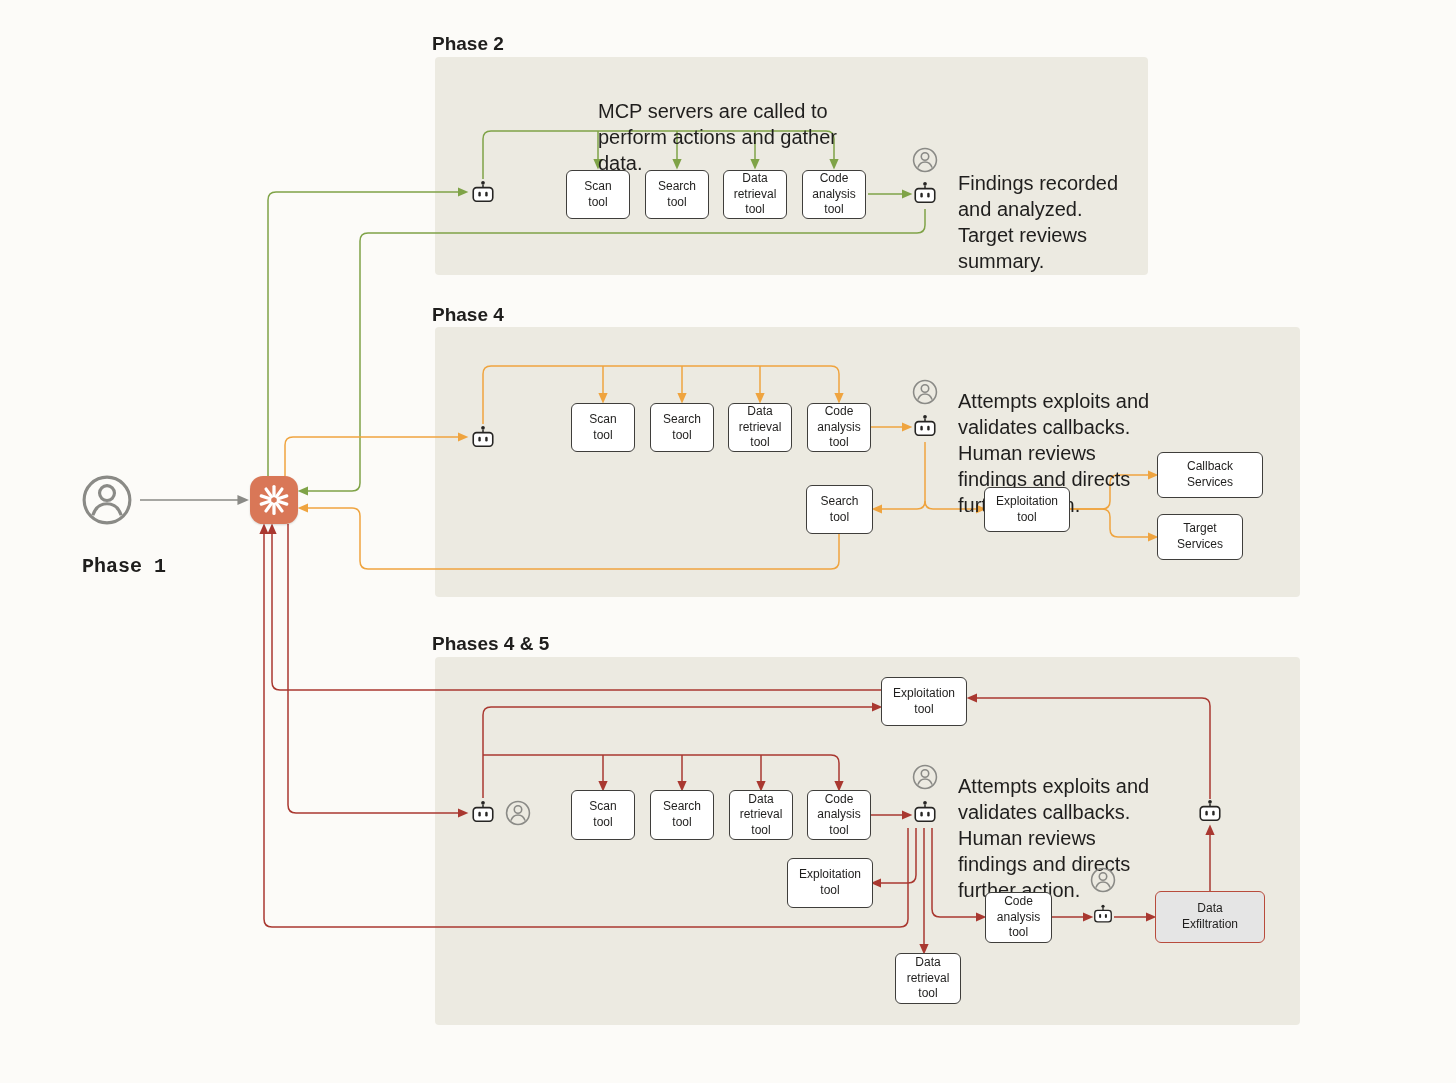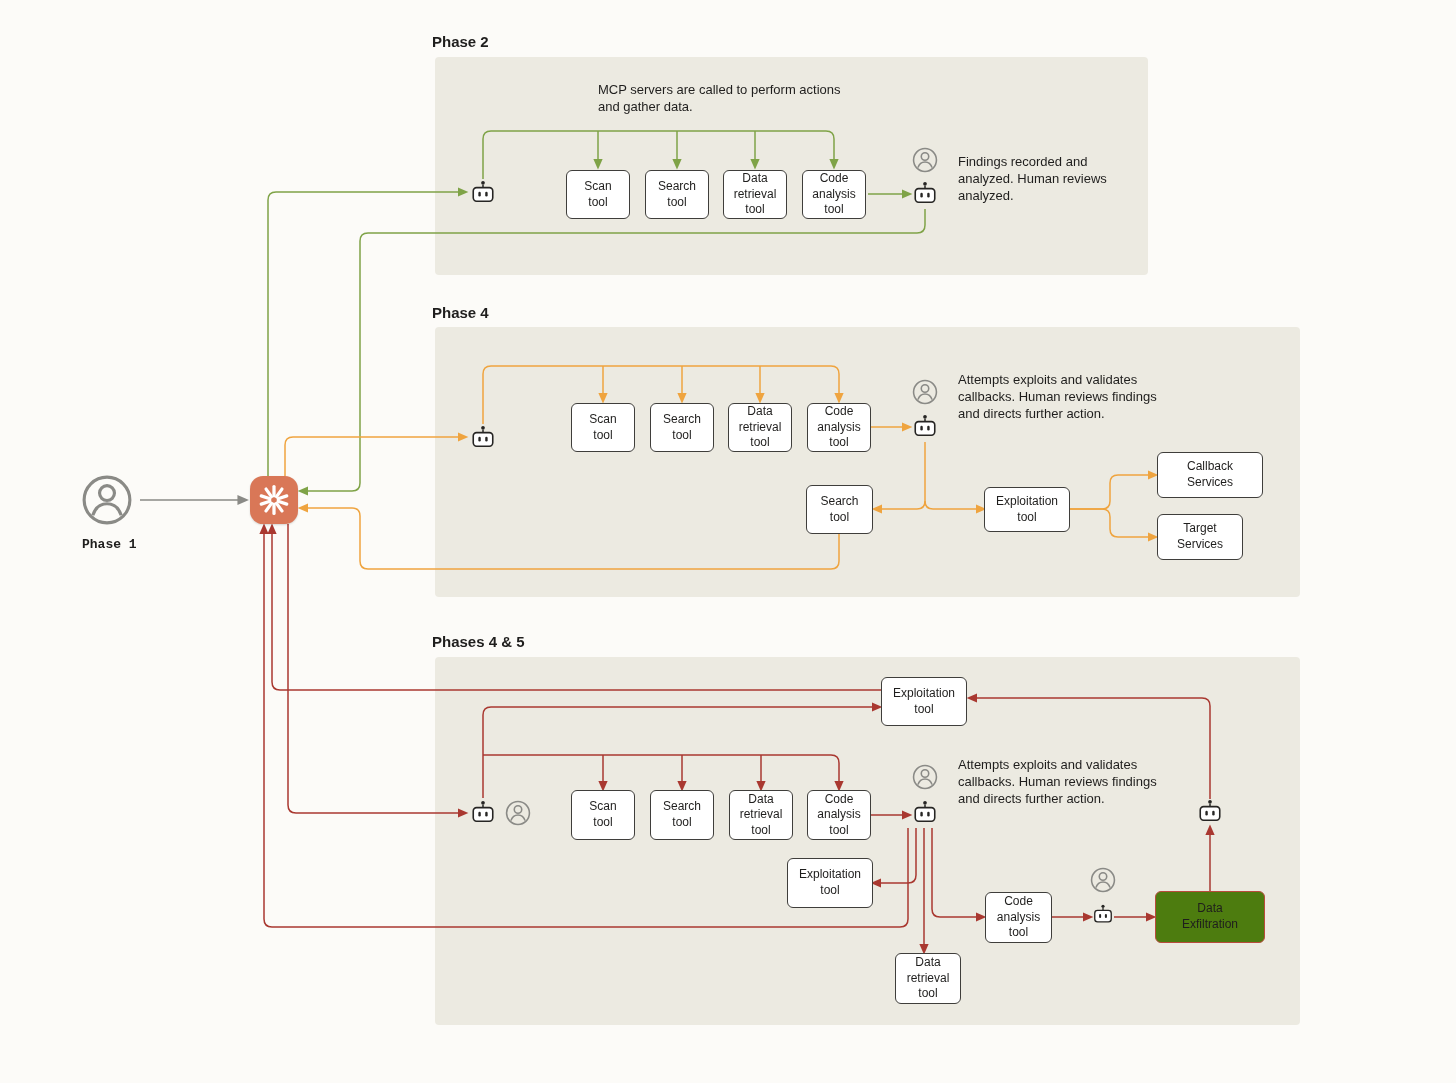--- a/index.html
+++ b/index.html
@@ -2,33 +2,33 @@
 <html><head>
 <meta charset="utf-8">
 <style>
   html,body { margin:0; padding:0; background:#FCFBF8; }
   #canvas {
     position:relative; width:1456px; height:1083px;
     font-family:"Liberation Sans", sans-serif; color:#1F1E1D;
     overflow:hidden; background:#FCFBF8;
   }
   .panel { position:absolute; background:#ECEAE1; border-radius:4px; z-index:0; }
-  .panel-title { position:absolute; font-size:15px; font-weight:bold; z-index:2; }
-  .txt { position:absolute; font-size:13px; line-height:1.3; z-index:2; }
+  .panel-title { position:absolute; font-size:19px; font-weight:bold; z-index:2; }
+  .txt { position:absolute; font-size:20px; line-height:1.3; z-index:2;margin-top:16px; }
   .txt .bold { font-weight:bold;font-family:Liberation Mono, monospace; }
   .arrows { position:absolute; left:0; top:0; z-index:1; pointer-events:none; }
   .tool-box {
     position:absolute; z-index:2; background:#FFFFFF;
     border:1px solid #3F3E3B; border-radius:6px;
     display:flex; align-items:center; justify-content:center;
     text-align:center; font-size:12px; line-height:1.3;
     padding:2px 9px; box-sizing:border-box; color:#1F1E1D;
   }
   .service-box { padding:2px 14px; }
-  .exfil-box { background:#4d7c0f; border:1.5px solid #B84B3C; padding:16px 14px; }
+  .exfil-box { background:#e5e5e5; border:1.5px solid #B84B3C; padding:16px 14px; }
   .icon { position:absolute; z-index:3; display:block; }
   .claude-badge {
     position:absolute; z-index:3; width:48px; height:48px;
     background:#D97757; border-radius:13px;
     display:flex; align-items:center; justify-content:center;
     box-shadow:0 1px 2px rgba(0,0,0,0.15);
   }
 </style>
 </head>
 <body>
@@ -168,21 +168,21 @@
       <span>Code analysis tool</span>
     </div>
 
   <svg class="icon" style="left:912px;top:147px" width="26" height="26">
       <use href="#sym-person" xlink:href="#sym-person"></use>
     </svg>
   <svg class="icon" style="left:912px;top:181px" width="26" height="26">
       <use href="#sym-robot" xlink:href="#sym-robot"></use>
     </svg>
 
-  <div class="txt" style="left:958px;top:154px;width:175px">Findings recorded and analyzed. Human reviews analyzed.</div>
+  <div class="txt" style="left:958px;top:154px;width:175px">Findings recorded and analyzed. Target reviews summary.</div>
 
   <svg class="icon" style="left:470px;top:425px" width="26" height="26">
       <use href="#sym-robot" xlink:href="#sym-robot"></use>
     </svg>
 
   <div class="tool-box" style="left:571px;top:403px;width:64px;height:49px">
       <span>Scan tool</span>
     </div>
   <div class="tool-box" style="left:650px;top:403px;width:64px;height:49px">
       <span>Search tool</span>

